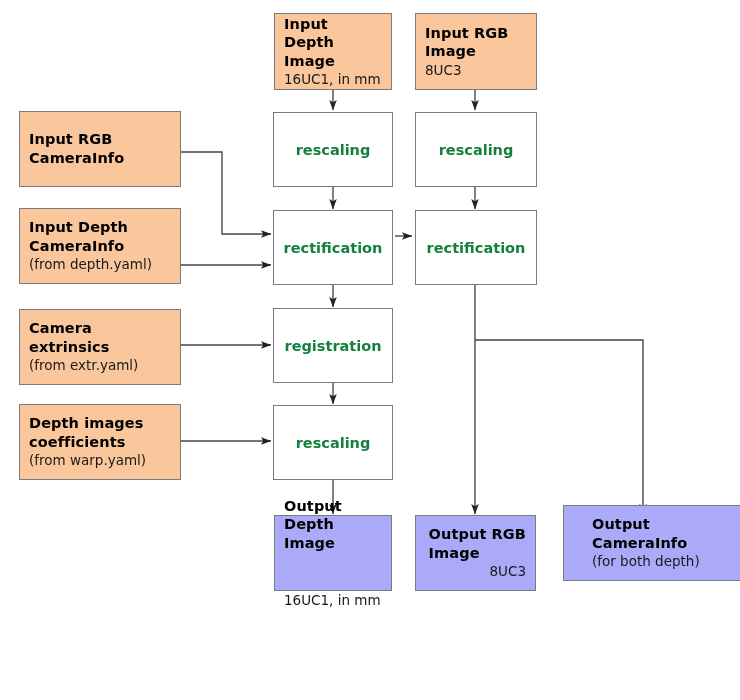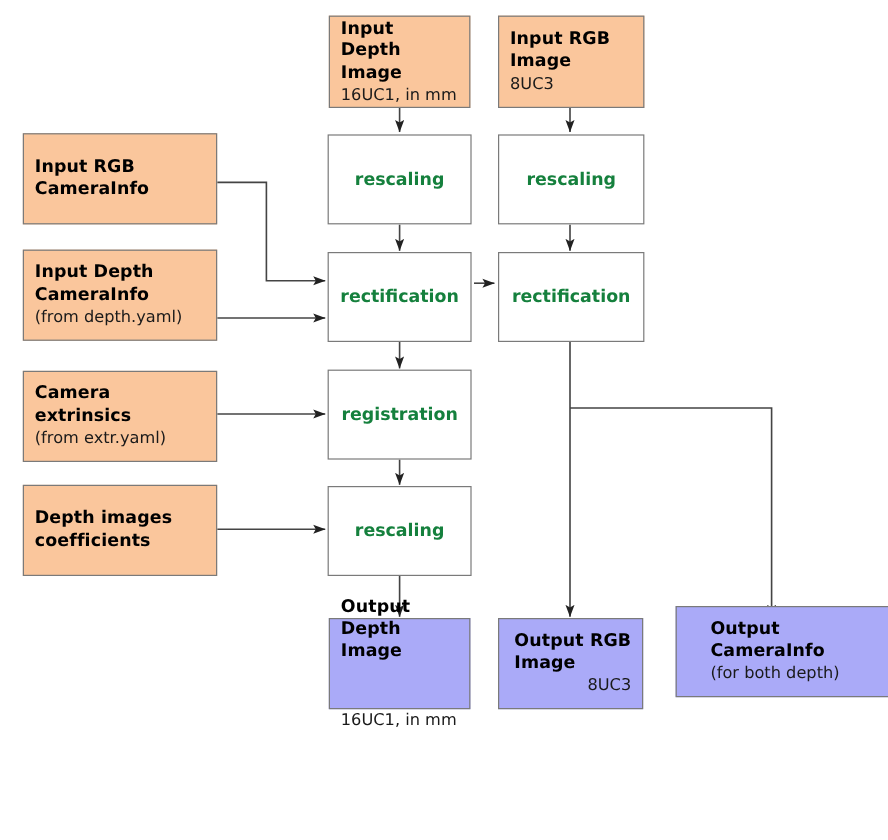--- a/index.html
+++ b/index.html
@@ -136,20 +136,21 @@
   </div>
 
   <div class="node io-in" style="left:19px; top:309px; width:162px; height:76px;">
     <div class="n-title">Camera extrinsics</div>
     <div class="n-sub">(from extr.yaml)</div>
   </div>
 
   <div class="node io-in" style="left:19px; top:404px; width:162px; height:76px;">
     <div class="n-title">Depth images
 coefficients</div>
+    <div class="n-sub">(from warp.yaml)</div>
   </div>
 
   <div class="node proc" style="left:273px; top:112px; width:120px; height:75px;">
     <div class="proc-label">rescaling</div>
   </div>
 
   <div class="node proc" style="left:415px; top:112px; width:122px; height:75px;">
     <div class="proc-label">rescaling</div>
   </div>
 

